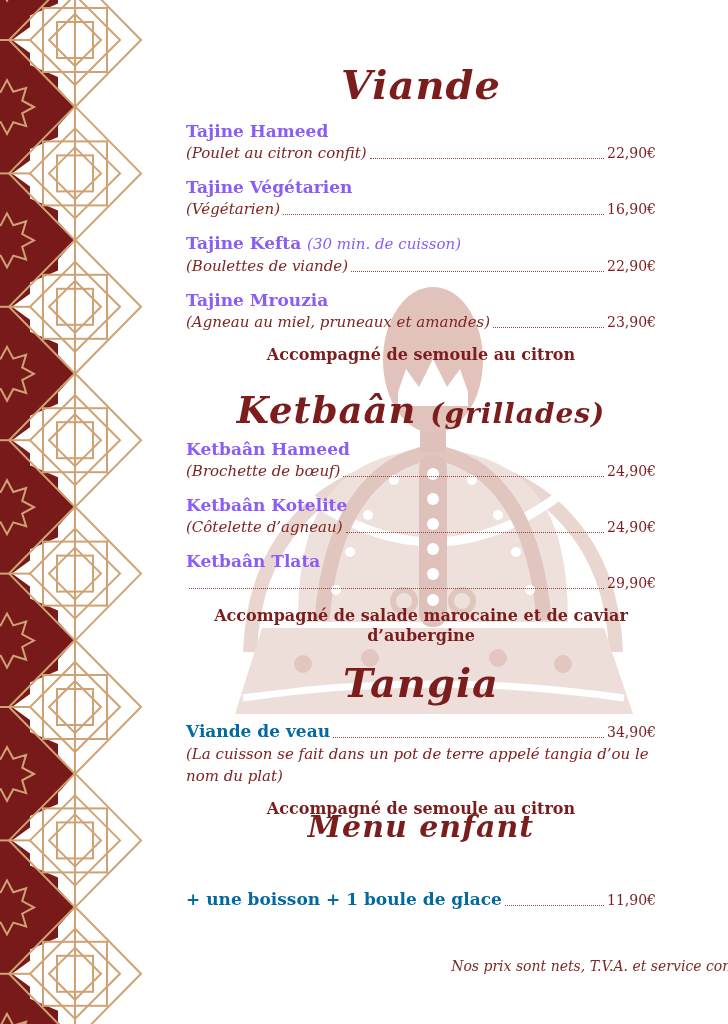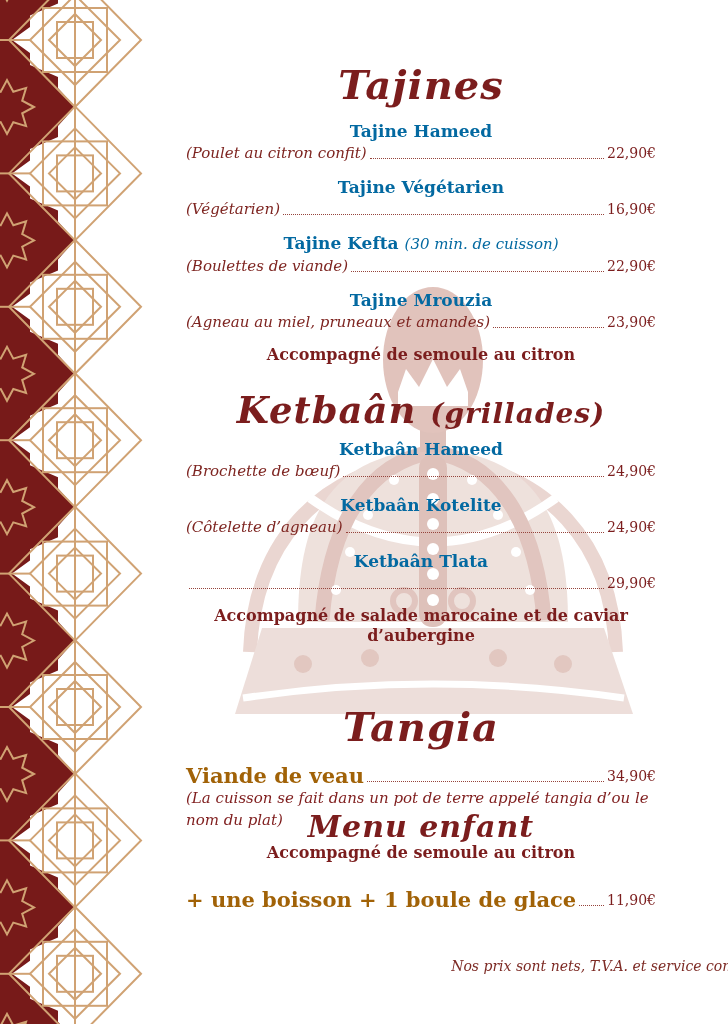--- a/index.html
+++ b/index.html
@@ -13,29 +13,29 @@
   
   .content{position:absolute;left:186px;top:0;width:470px;height:100%;z-index:2;}
   .section{position:absolute;left:0;width:470px;}
   .s1{top:60px}.s2{top:386px}.s3{top:658px}.s4{top:800px}
 
   .sec-title{font-weight:bold;font-style:italic;font-size:40px;line-height:50px;
              color:#7b1d1d;text-align:center;letter-spacing:1px;}
   .s1 .sec-title{margin-bottom:10px;}
   .s2 .sec-title{font-size:37px;line-height:48px;}
   .title-suffix{font-size:28px;}
-  .s3 .sec-title{margin-bottom:12px;margin-top:44px;}
+  .s3 .sec-title{margin-bottom:12px;}
   .s4 .sec-title{font-size:30px;line-height:54px;margin-bottom:34px;}
 
   .item{margin-bottom:12px;}
-  .item-name-line{font-weight:bold;font-size:17px;line-height:22px;color:#0369a1;text-align:center;}
+  .item-name-line{font-weight:bold;font-size:17px;line-height:22px;color:#8b5cf6;}
   .name-suffix{font-weight:normal;font-style:italic;font-size:15px;}
   .item-row{display:flex;align-items:flex-end;line-height:22px;}
   .item-desc{font-style:italic;font-size:15px;line-height:22px;color:#7e2521;white-space:nowrap;}
-  .row-name{font-weight:bold;font-size:21px;line-height:23px;color:#a16207;white-space:nowrap;}
+  .row-name{font-weight:bold;font-size:17px;line-height:23px;color:#0369a1;white-space:nowrap;}
   .leader{flex:1;border-bottom:1.5px dotted #96443c;margin:0 3px 5px 3px;min-width:12px;}
   .item-price{font-size:14px;line-height:22px;color:#7b1d1d;white-space:nowrap;}
   .desc-below{font-style:italic;font-size:15px;line-height:22px;color:#7f1d1d;}
   .note{font-weight:bold;font-size:16px;line-height:20px;color:#7b1d1d;text-align:center;margin-top:6px;}
   .s3 .note{margin-top:8px;}
   .menu-line2{display:flex;align-items:flex-end;}
 
   .footer{position:absolute;top:958px;left:186px;width:470px;text-align:center;
           font-style:italic;font-size:14px;color:#7d2a24;z-index:2;}
 </style>
@@ -158,21 +158,21 @@
         <polygon points="75,928.8000000000001 120,973.8000000000001 75,1018.8000000000001 30,973.8000000000001"></polygon>
         <rect x="57" y="955.8000000000001" width="36" height="36"></rect>
         <polygon points="75,947.8000000000001 101,973.8000000000001 75,999.8000000000001 49,973.8000000000001"></polygon>
         <polygon points="34,1174.2 22.2,1167.9 26.1,1155.1 13.3,1159 7,1147.2 0.7,1159 -12.1,1155.1 -8.2,1167.9 -20,1174.2 -8.2,1180.5 -12.1,1193.3 0.7,1189.4 7,1201.2 13.3,1189.4 26.1,1193.3 22.2,1180.5"></polygon>
       </g>
     </svg>
 
   <div class="content">
 
     <div class="section s1">
-      <div class="sec-title">Tajines</div>
+      <div class="sec-title">Viande</div>
 
       <div class="item">
         <div class="item-name-line"><span>Tajine Hameed</span></div>
         <div class="item-row">
           <span class="item-desc">(Poulet au citron confit)</span>
           <span class="leader"></span>
           <span class="item-price">22,90€</span>
         </div>
       </div>
 

